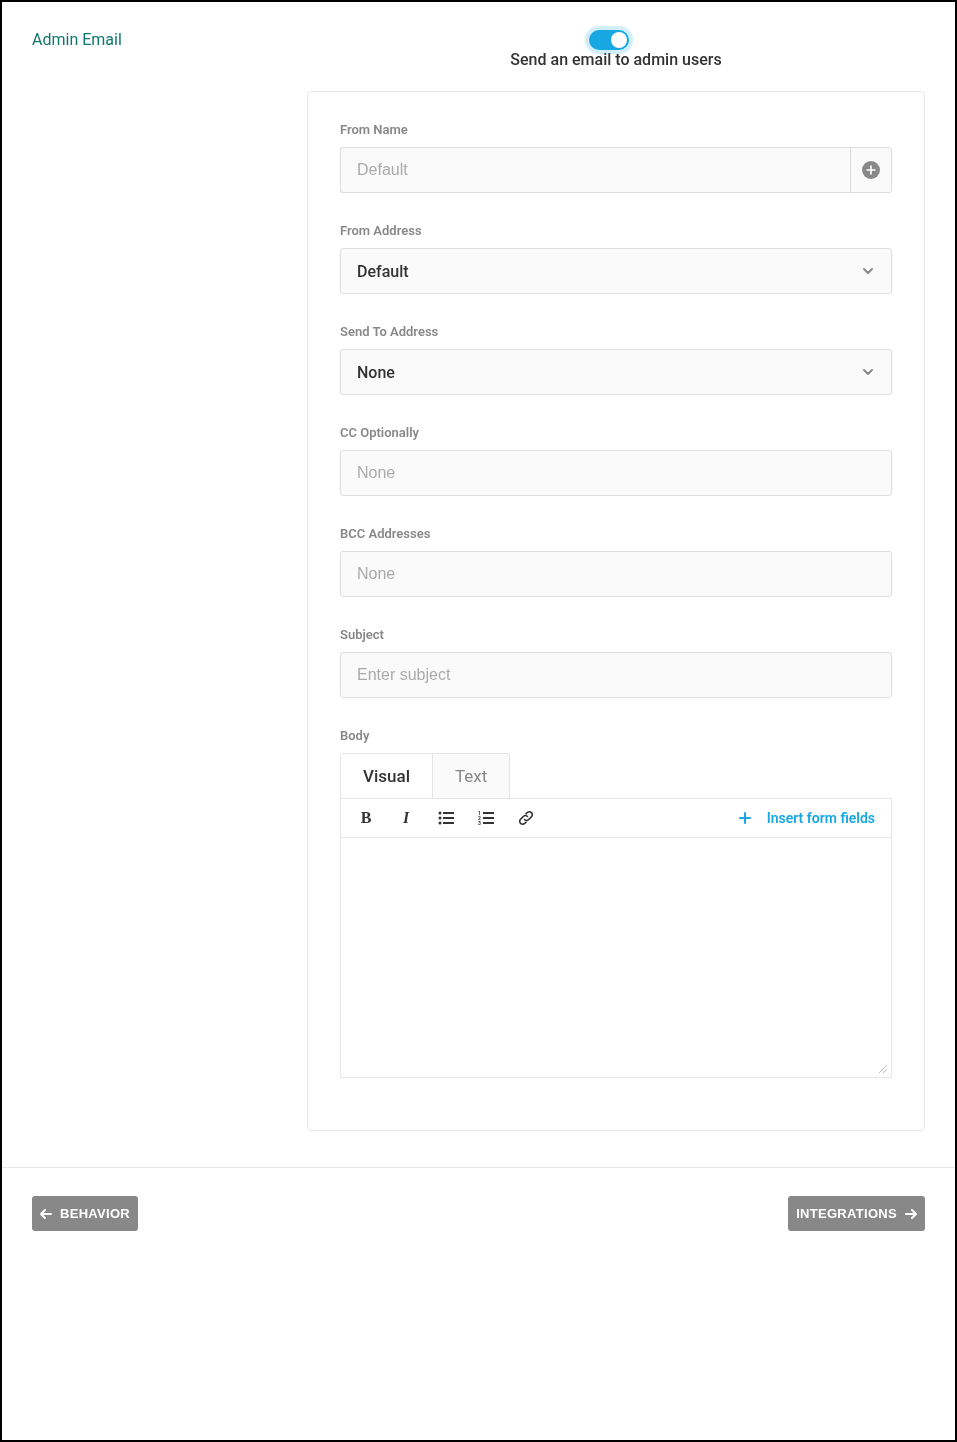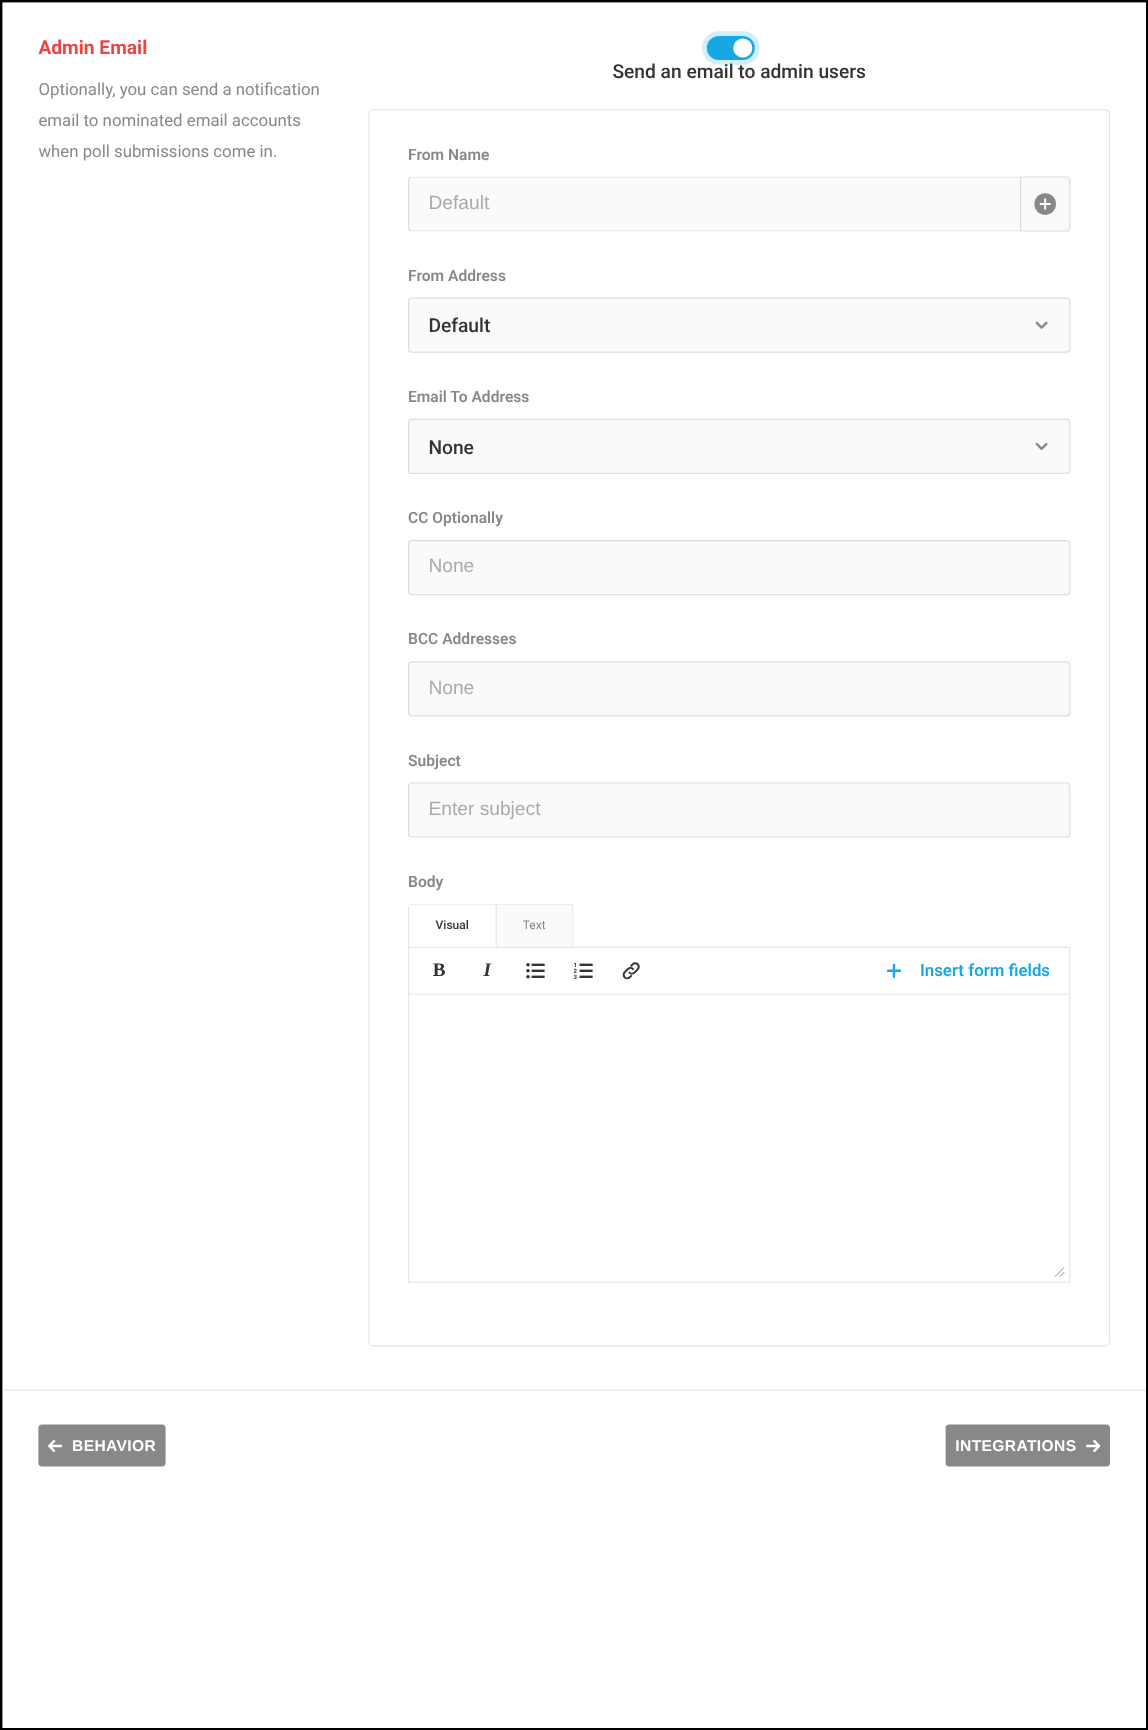--- a/index.html
+++ b/index.html
@@ -14,22 +14,22 @@
     .container {
       display: flex;
       padding: 28px 30px 0 30px;
     }
     .left-col {
       width: 275px;
       padding-right: 20px;
     }
     .left-col h2 {
       font-size: 16px;
-      font-weight: 700;
-      color: #ef4444;
+      font-weight: 400;
+      color: #0f766e;
       margin-bottom: 14px;
     }
     .left-col p {
       font-size: 14px;
       color: #888;
       line-height: 1.85;
     }
     .right-col {
       flex: 1;
     }
@@ -148,21 +148,21 @@
       display: flex;
       border: 1px solid #e6e6e6;
       border-bottom: none;
       border-top-left-radius: 3px;
       border-top-right-radius: 3px;
       background: #fafafa;
       width: fit-content;
     }
     .editor-tab {
       padding: 12px 22px;
-      font-size: 10px;
+      font-size: 17px;
       color: #888;
       cursor: pointer;
       text-align: right;
     }
     .editor-tab.active {
       background: #fff;
       color: #333;
       font-weight: 500;
       border-right: 1px solid #e6e6e6;
     }
@@ -234,21 +234,20 @@
       cursor: pointer;
     }
     .nav-btn svg { display: block; }
   </style>
 </head>
 <body>
 
 <div class="container">
   <div class="left-col">
     <h2>Admin Email</h2>
-    <p>Optionally, you can send a notification email to nominated email accounts when poll submissions come in.</p>
   </div>
 
   <div class="right-col">
     <div class="toggle-row">
       <div class="toggle"></div>
       <span class="toggle-label">Send an email to admin users</span>
     </div>
 
     <div class="form-box">
 
@@ -271,21 +270,21 @@
         <div class="select-input">
           <span>Default</span>
           <svg class="chevron" viewBox="0 0 14 14">
               <path d="M3 5l4 4 4-4" fill="none" stroke="#888" stroke-width="2" stroke-linecap="round" stroke-linejoin="round"></path>
             </svg>
         </div>
       </div>
 
 
       <div class="field">
-        <label class="field-label">Email To Address</label>
+        <label class="field-label">Send To Address</label>
         <div class="select-input">
           <span>None</span>
           <svg class="chevron" viewBox="0 0 14 14">
               <path d="M3 5l4 4 4-4" fill="none" stroke="#888" stroke-width="2" stroke-linecap="round" stroke-linejoin="round"></path>
             </svg>
         </div>
       </div>
 
       <div class="field">
         <label class="field-label">CC Optionally</label>

